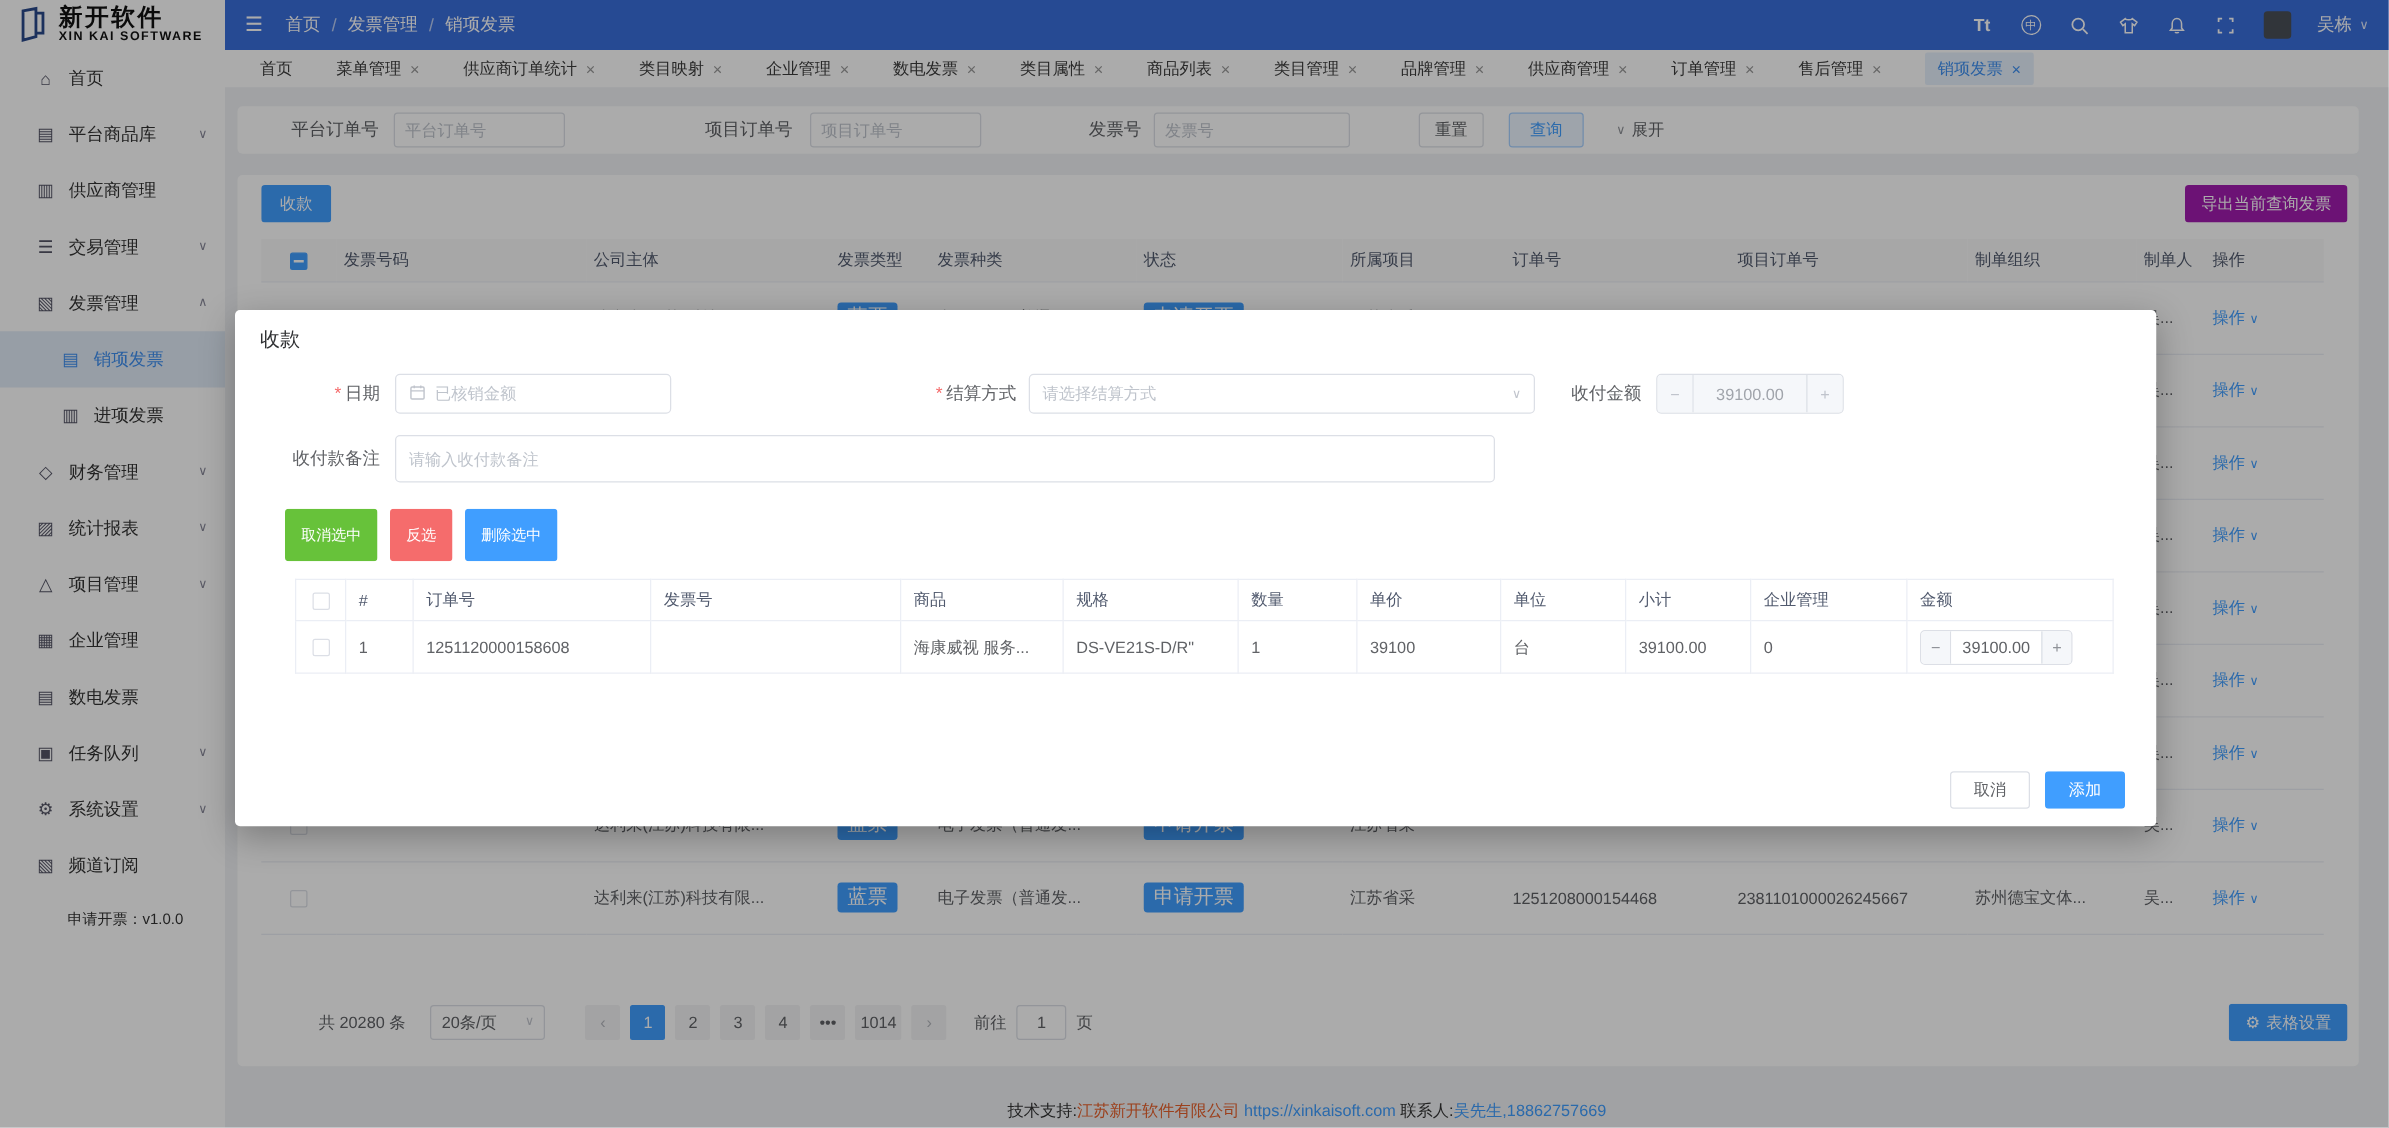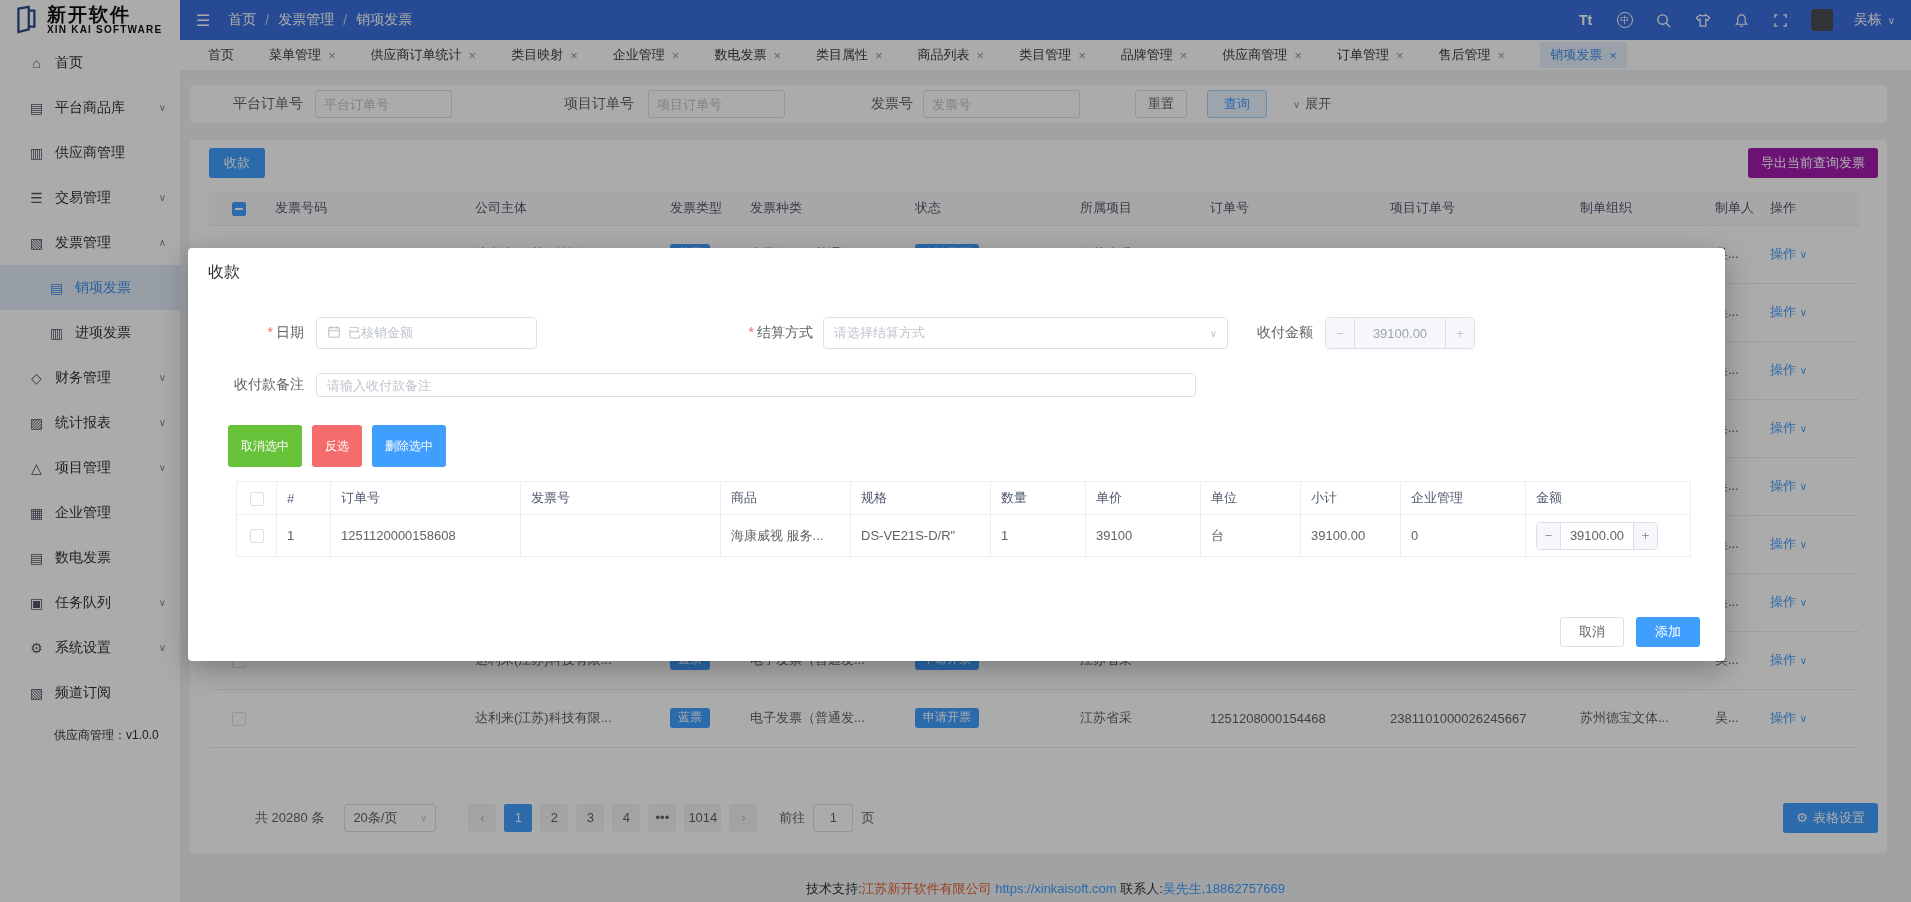--- a/index.html
+++ b/index.html
@@ -48,48 +48,48 @@
 .table-card{position:absolute;left:10px;top:70px;width:1697px;height:713px;background:#fff;border-radius:4px}
 .tc-toolbar{display:flex;align-items:center;padding:8px 9px 8px 19px}
 .btn-primary{background:#409eff;color:#fff}
 .btn-success{background:#a21caf;color:#fff}
 .grid{width:1650px;margin:5px 9px 0 19px;border-collapse:collapse;table-layout:fixed;font-size:13px;color:#606266}
 .grid th{height:34px;background:#fafafa;color:#515a6e;font-weight:normal;text-align:left;padding:0 6px;border-bottom:1px solid #ebeef5;white-space:nowrap;overflow:hidden}
 .grid td{height:58px;border-bottom:1px solid #ebeef5;padding:0 6px;white-space:nowrap;overflow:hidden}
 .cb{display:inline-block;width:14px;height:14px;border:1px solid #dcdfe6;border-radius:2px;background:#fff;vertical-align:middle;cursor:pointer}
 .cb.ind{background:#409eff;border-color:#409eff;position:relative}
 .cb.ind::after{content:"";position:absolute;left:2px;top:5px;width:8px;height:2px;background:#fff}
-.tag{display:inline-block;background:#409eff;color:#fff;font-size:12px;padding:3px 8px;border-radius:3px;line-height:1.1}
+.tag{display:inline-block;background:#409eff;color:#fff;font-size:16px;padding:3px 8px;border-radius:3px;line-height:1.1}
 .tag:empty{display:none}
 .op{color:#409eff;cursor:pointer}
 .op .chev{font-size:10px}
 .pager{display:flex;align-items:center;margin:55px 9px 0 19px;padding-left:46px;font-size:13px;color:#606266;gap:8px}
 .psize{width:92px;height:28px;border:1px solid #dcdfe6;border-radius:3px;display:flex;align-items:center;padding:0 8px;color:#606266;justify-content:space-between;cursor:pointer}
 .psize .chev{font-size:10px;color:#c0c4cc}
 .pbtn{min-width:28px;height:28px;background:#f4f4f5;border-radius:2px;display:flex;align-items:center;justify-content:center;color:#606266;cursor:pointer;padding:0 4px}
 .pbtn.on{background:#409eff;color:#fff}
 .pbtn.arrow{color:#b4b7bd}
 .goto-input{width:40px;height:28px;border:1px solid #dcdfe6;border-radius:3px;text-align:center;font-size:13px;color:#606266;outline:none;font-family:inherit}
 .btn-settings{margin-left:auto;height:30px;padding:0 12px;gap:5px}
 .page-footer{position:absolute;left:0;right:0;top:810px;text-align:center;font-size:13px;color:#333}
 .page-footer .co{color:#e8622d}
 .page-footer a{color:#409eff;text-decoration:none}
 
 .mask{position:absolute;inset:0;background:rgba(0,0,0,.33);z-index:40}
 .modal{position:absolute;left:188px;top:248px;width:1537px;height:413px;background:#fff;border-radius:4px;z-index:50;box-shadow:0 8px 28px rgba(0,0,0,.28)}
 .m-title{padding:14px 0 0 20px;font-size:16px;color:#303133}
 .m-row{display:flex;align-items:center;height:32px}
-.m-row1{margin-top:34px}
+.m-row1{margin-top:16px}
 .m-row2{margin-top:20px}
 .m-label{font-size:14px;color:#606266;text-align:right;flex:none;white-space:nowrap}
 .req::before{content:"*";color:#f56c6c;margin-right:3px}
 .ctl{height:32px;border:1px solid #dcdfe6;border-radius:4px;display:flex;align-items:center;padding:0 10px;gap:7px;font-size:13px;background:#fff}
 .ph{color:#bfc4cc}
 .sel-chev{margin-left:auto;color:#c0c4cc;font-size:10px}
-.m-input{height:24px;border:1px solid #dcdfe6;border-radius:4px;padding:0 10px;font-size:13px;color:#606266;outline:none;font-family:inherit}
+.m-input{height:38px;border:1px solid #dcdfe6;border-radius:4px;padding:0 10px;font-size:13px;color:#606266;outline:none;font-family:inherit}
 .m-input::placeholder{color:#bfc4cc}
 .stepper{display:flex;height:32px;border:1px solid #dcdfe6;border-radius:4px;overflow:hidden;font-size:13px}
 .s-btn{width:29px;background:#f5f7fa;display:flex;align-items:center;justify-content:center;color:#909399;flex:none;cursor:pointer}
 .s-btn.l{border-right:1px solid #dcdfe6}
 .s-btn.r{border-left:1px solid #dcdfe6}
 .s-val{flex:1;display:flex;align-items:center;justify-content:center;color:#606266;background:#fff}
 .stepper.dis .s-val{background:#f5f7fa;color:#a0a4ab}
 .stepper.dis .s-btn{color:#c0c4cc}
 .m-btns{margin:24px 0 0 40px;display:flex;gap:10px}
 .btn-sm{height:42px;padding:0 12px;font-size:12px;border-radius:3px;color:#fff}
@@ -183,21 +183,21 @@
     <div class="menu-item">
         <span class="mi">⚙</span>
         <span>系统设置</span>
         <span class="chev">∨</span>
       </div>
     <div class="menu-item">
         <span class="mi">▧</span>
         <span>频道订阅</span>
       </div>
   </nav>
-  <div class="version">供应商管理：v1.0.0</div>
+  <div class="version">申请开票：v1.0.0</div>
 </aside>
 
 <header class="topbar">
   <span class="hamb">☰</span>
   <nav class="crumbs">
     <span>首页</span>
     <span class="crumb-sep">/</span>
     <span>发票管理</span>
     <span class="crumb-sep">/</span>
     <span>销项发票</span>

